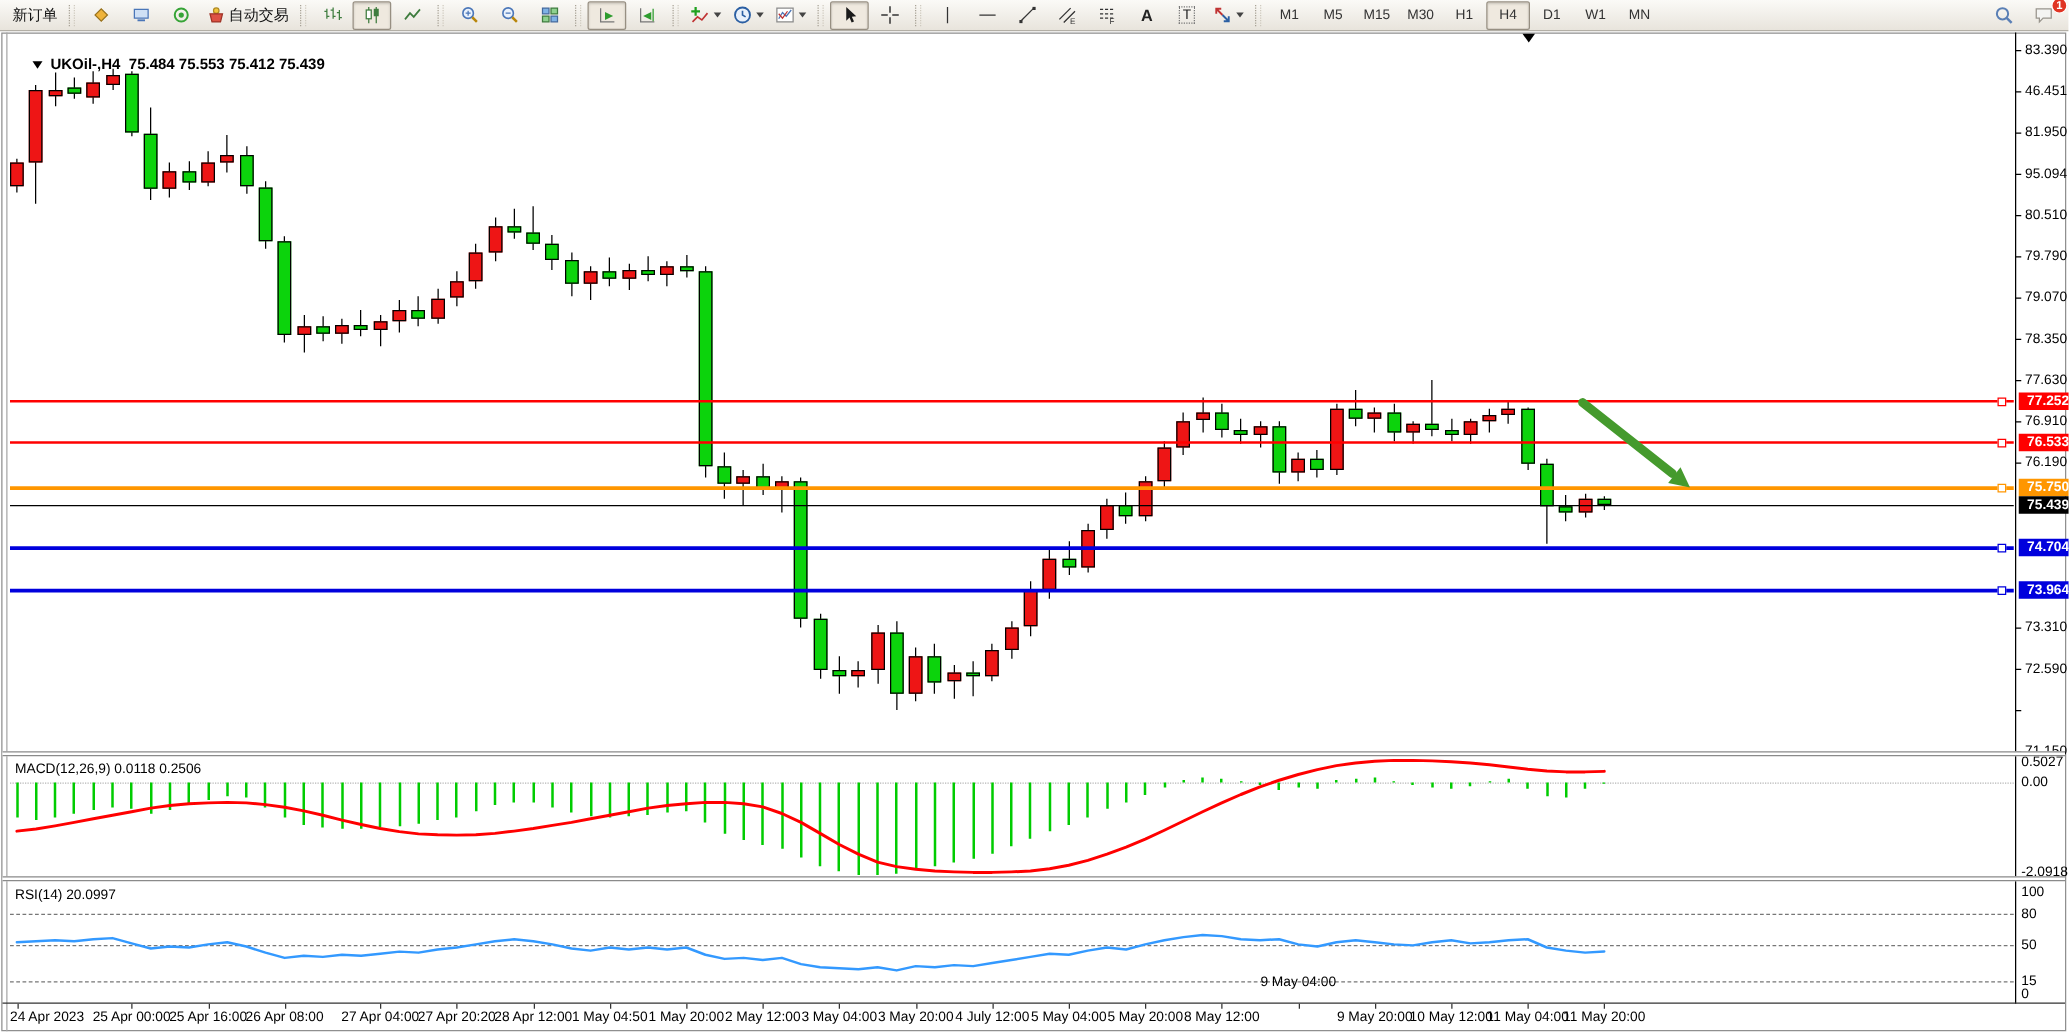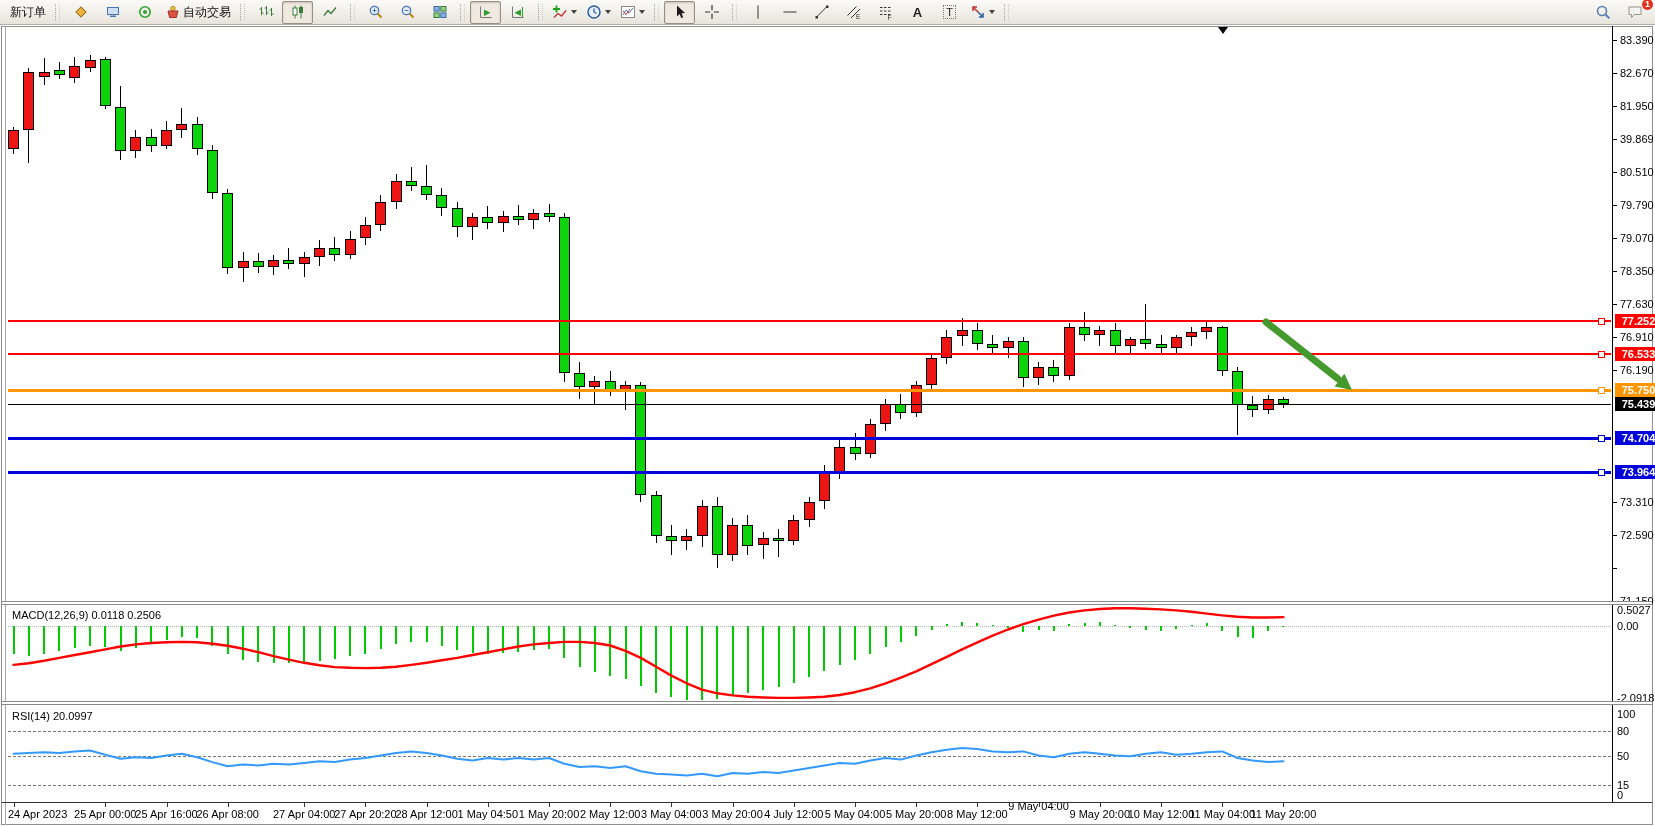--- a/index.html
+++ b/index.html
@@ -271,20 +271,31 @@
       <span>
           <svg width="16" height="16" viewBox="0 0 16 16">
             <path d="M3 7V3h4M3 3l5 5" stroke="#C03333" fill="none" stroke-width="1.5"></path>
             <path d="M13 9v4H9M13 13L8 8" stroke="#2B5FA3" fill="none" stroke-width="1.5"></path>
           </svg>
         </span>
       <span class="caret"></span>
     </div>
     <div class="grip"></div>
 
+    <div id="tf-group" style="display:flex;align-items:center;">
+        <div class="tbtn tf">M1</div>
+        <div class="tbtn tf">M5</div>
+        <div class="tbtn tf">M15</div>
+        <div class="tbtn tf">M30</div>
+        <div class="tbtn tf">H1</div>
+        <div class="tbtn tf pressed">H4</div>
+        <div class="tbtn tf">D1</div>
+        <div class="tbtn tf">W1</div>
+        <div class="tbtn tf">MN</div>
+      </div>
 
     <div class="spacer"></div>
 
     <div class="tbtn">
       <span>
           <svg width="17" height="17" viewBox="0 0 17 17">
             <circle cx="7" cy="7" r="4.5" fill="none" stroke="#5A7FB5" stroke-width="1.6"></circle>
             <path d="M10.3 10.3l4 4" stroke="#5A7FB5" stroke-width="2"></path>
           </svg>
         </span>
@@ -299,20 +310,23 @@
     </div>
   </div>
 
   <div class="winframe"></div>
   <div class="winframe-inner"></div>
 
   <div class="pane-bg" style="top:26px;width:1603px;height:575px;"></div>
   <div class="pane-bg" style="top:605px;width:1603px;height:96px;"></div>
   <div class="pane-bg" style="top:705px;width:1603px;height:97px;"></div>
 
+  <div class="chart-title">
+    <span class="collapse-tri"></span><span>UKOil-,H4</span><span>&nbsp;&nbsp;</span><span>75.484 75.553 75.412 75.439</span>
+  </div>
 
   <div class="shift-marker"></div>
 
   <div class="vaxis"></div>
   <div class="pane-sep" style="top:601px;"></div>
   <div class="pane-sep" style="top:701px;"></div>
   <div class="axis-topline"></div>
 
   <div class="pane-header" style="top:609px;">MACD(12,26,9) 0.0118 0.2506</div>
   <div class="pane-header" style="top:710px;">RSI(14) 20.0997</div>
@@ -504,25 +518,25 @@
     <div class="ptag" style="position: absolute; top: 397.4px; background: rgb(0, 0, 0);">75.439</div>
     <div class="hline" style="position: absolute; left: 8px; width: 1603px; top: 436.6px; height: 3px; background: rgb(0, 0, 221);"></div>
     <div class="hhandle" style="position: absolute; left: 1598px; top: 434.6px; border-color: rgb(0, 0, 221);"></div>
     <div class="ptag" style="position: absolute; top: 431.1px; background: rgb(0, 0, 221);">74.704</div>
     <div class="hline" style="position: absolute; left: 8px; width: 1603px; top: 470.5px; height: 3px; background: rgb(0, 0, 221);"></div>
     <div class="hhandle" style="position: absolute; left: 1598px; top: 468.5px; border-color: rgb(0, 0, 221);"></div>
     <div class="ptag" style="position: absolute; top: 465px; background: rgb(0, 0, 221);">73.964</div>
     <div class="tickdash" style="position: absolute; left: 1612px; top: 40px;"></div>
     <div class="alabel" style="position: absolute; left: 1620px; top: 34px;">83.390</div>
     <div class="tickdash" style="position: absolute; left: 1612px; top: 73px;"></div>
-    <div class="alabel" style="position: absolute; left: 1620px; top: 67px;">82.670</div>
+    <div class="alabel" style="position: absolute; left: 1620px; top: 67px;">46.451</div>
     <div class="tickdash" style="position: absolute; left: 1612px; top: 106px;"></div>
     <div class="alabel" style="position: absolute; left: 1620px; top: 100px;">81.950</div>
     <div class="tickdash" style="position: absolute; left: 1612px; top: 139px;"></div>
-    <div class="alabel" style="position: absolute; left: 1620px; top: 133px;">39.869</div>
+    <div class="alabel" style="position: absolute; left: 1620px; top: 133px;">95.094</div>
     <div class="tickdash" style="position: absolute; left: 1612px; top: 172px;"></div>
     <div class="alabel" style="position: absolute; left: 1620px; top: 166px;">80.510</div>
     <div class="tickdash" style="position: absolute; left: 1612px; top: 205px;"></div>
     <div class="alabel" style="position: absolute; left: 1620px; top: 199px;">79.790</div>
     <div class="tickdash" style="position: absolute; left: 1612px; top: 238px;"></div>
     <div class="alabel" style="position: absolute; left: 1620px; top: 232px;">79.070</div>
     <div class="tickdash" style="position: absolute; left: 1612px; top: 271px;"></div>
     <div class="alabel" style="position: absolute; left: 1620px; top: 265px;">78.350</div>
     <div class="tickdash" style="position: absolute; left: 1612px; top: 304px;"></div>
     <div class="alabel" style="position: absolute; left: 1620px; top: 298px;">77.630</div>
@@ -564,21 +578,21 @@
     <div class="tlabel" style="position: absolute; top: 808px; left: 732.6px;">3 May 20:00</div>
     <div class="ttick" style="position: absolute; left: 793.8px; top: 803px;"></div>
     <div class="tlabel" style="position: absolute; top: 808px; left: 793.8px;">4 July 12:00</div>
     <div class="ttick" style="position: absolute; left: 855px; top: 803px;"></div>
     <div class="tlabel" style="position: absolute; top: 808px; left: 855px;">5 May 04:00</div>
     <div class="ttick" style="position: absolute; left: 916.2px; top: 803px;"></div>
     <div class="tlabel" style="position: absolute; top: 808px; left: 916.2px;">5 May 20:00</div>
     <div class="ttick" style="position: absolute; left: 977.4px; top: 803px;"></div>
     <div class="tlabel" style="position: absolute; top: 808px; left: 977.4px;">8 May 12:00</div>
     <div class="ttick" style="position: absolute; left: 1038.6px; top: 803px;"></div>
-    <div class="tlabel" style="position: absolute; top: 800px; left: 1038.6px;">9 May 04:00</div>
+    <div class="tlabel" style="position: absolute; top: 780px; left: 1038.6px;">9 May 04:00</div>
     <div class="ttick" style="position: absolute; left: 1099.8px; top: 803px;"></div>
     <div class="tlabel" style="position: absolute; top: 808px; left: 1099.8px;">9 May 20:00</div>
     <div class="ttick" style="position: absolute; left: 1161px; top: 803px;"></div>
     <div class="tlabel" style="position: absolute; top: 808px; left: 1161px;">10 May 12:00</div>
     <div class="ttick" style="position: absolute; left: 1222.2px; top: 803px;"></div>
     <div class="tlabel" style="position: absolute; top: 808px; left: 1222.2px;">11 May 04:00</div>
     <div class="ttick" style="position: absolute; left: 1283.4px; top: 803px;"></div>
     <div class="tlabel" style="position: absolute; top: 808px; left: 1283.4px;">11 May 20:00</div>
     <div class="zeroline" style="position: absolute; top: 626px;"></div>
     <div class="mbar" style="position: absolute; left: 12.5px; top: 626px; height: 28.3px; background: rgb(0, 204, 0);"></div>

